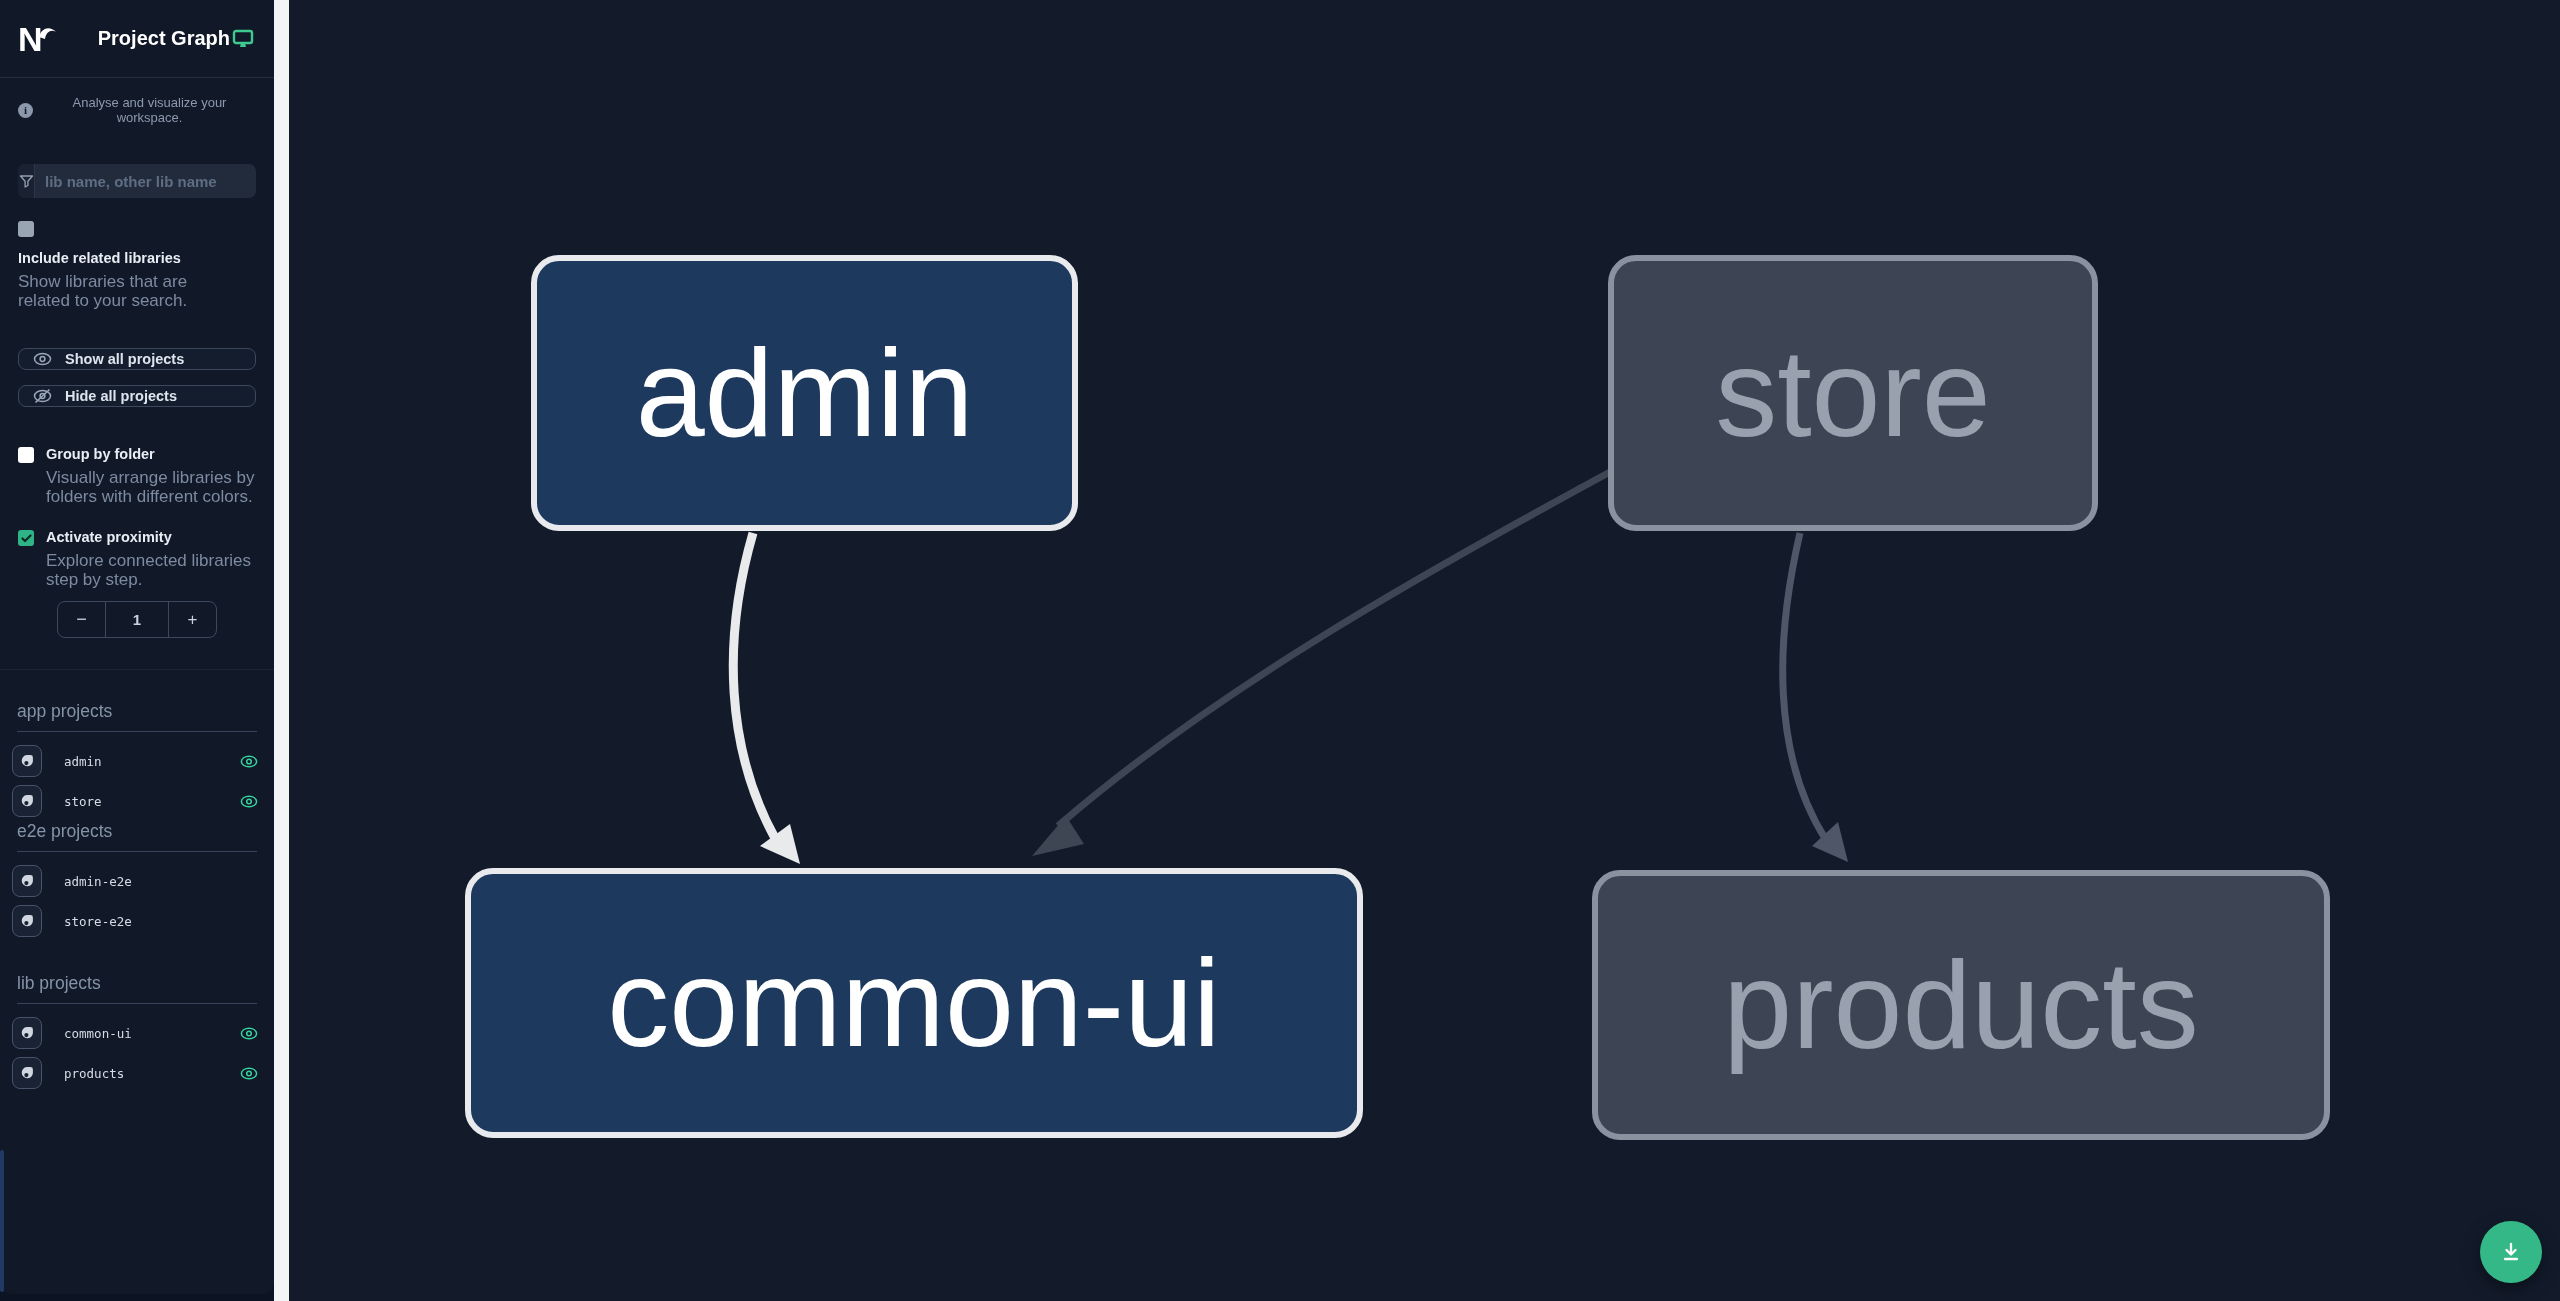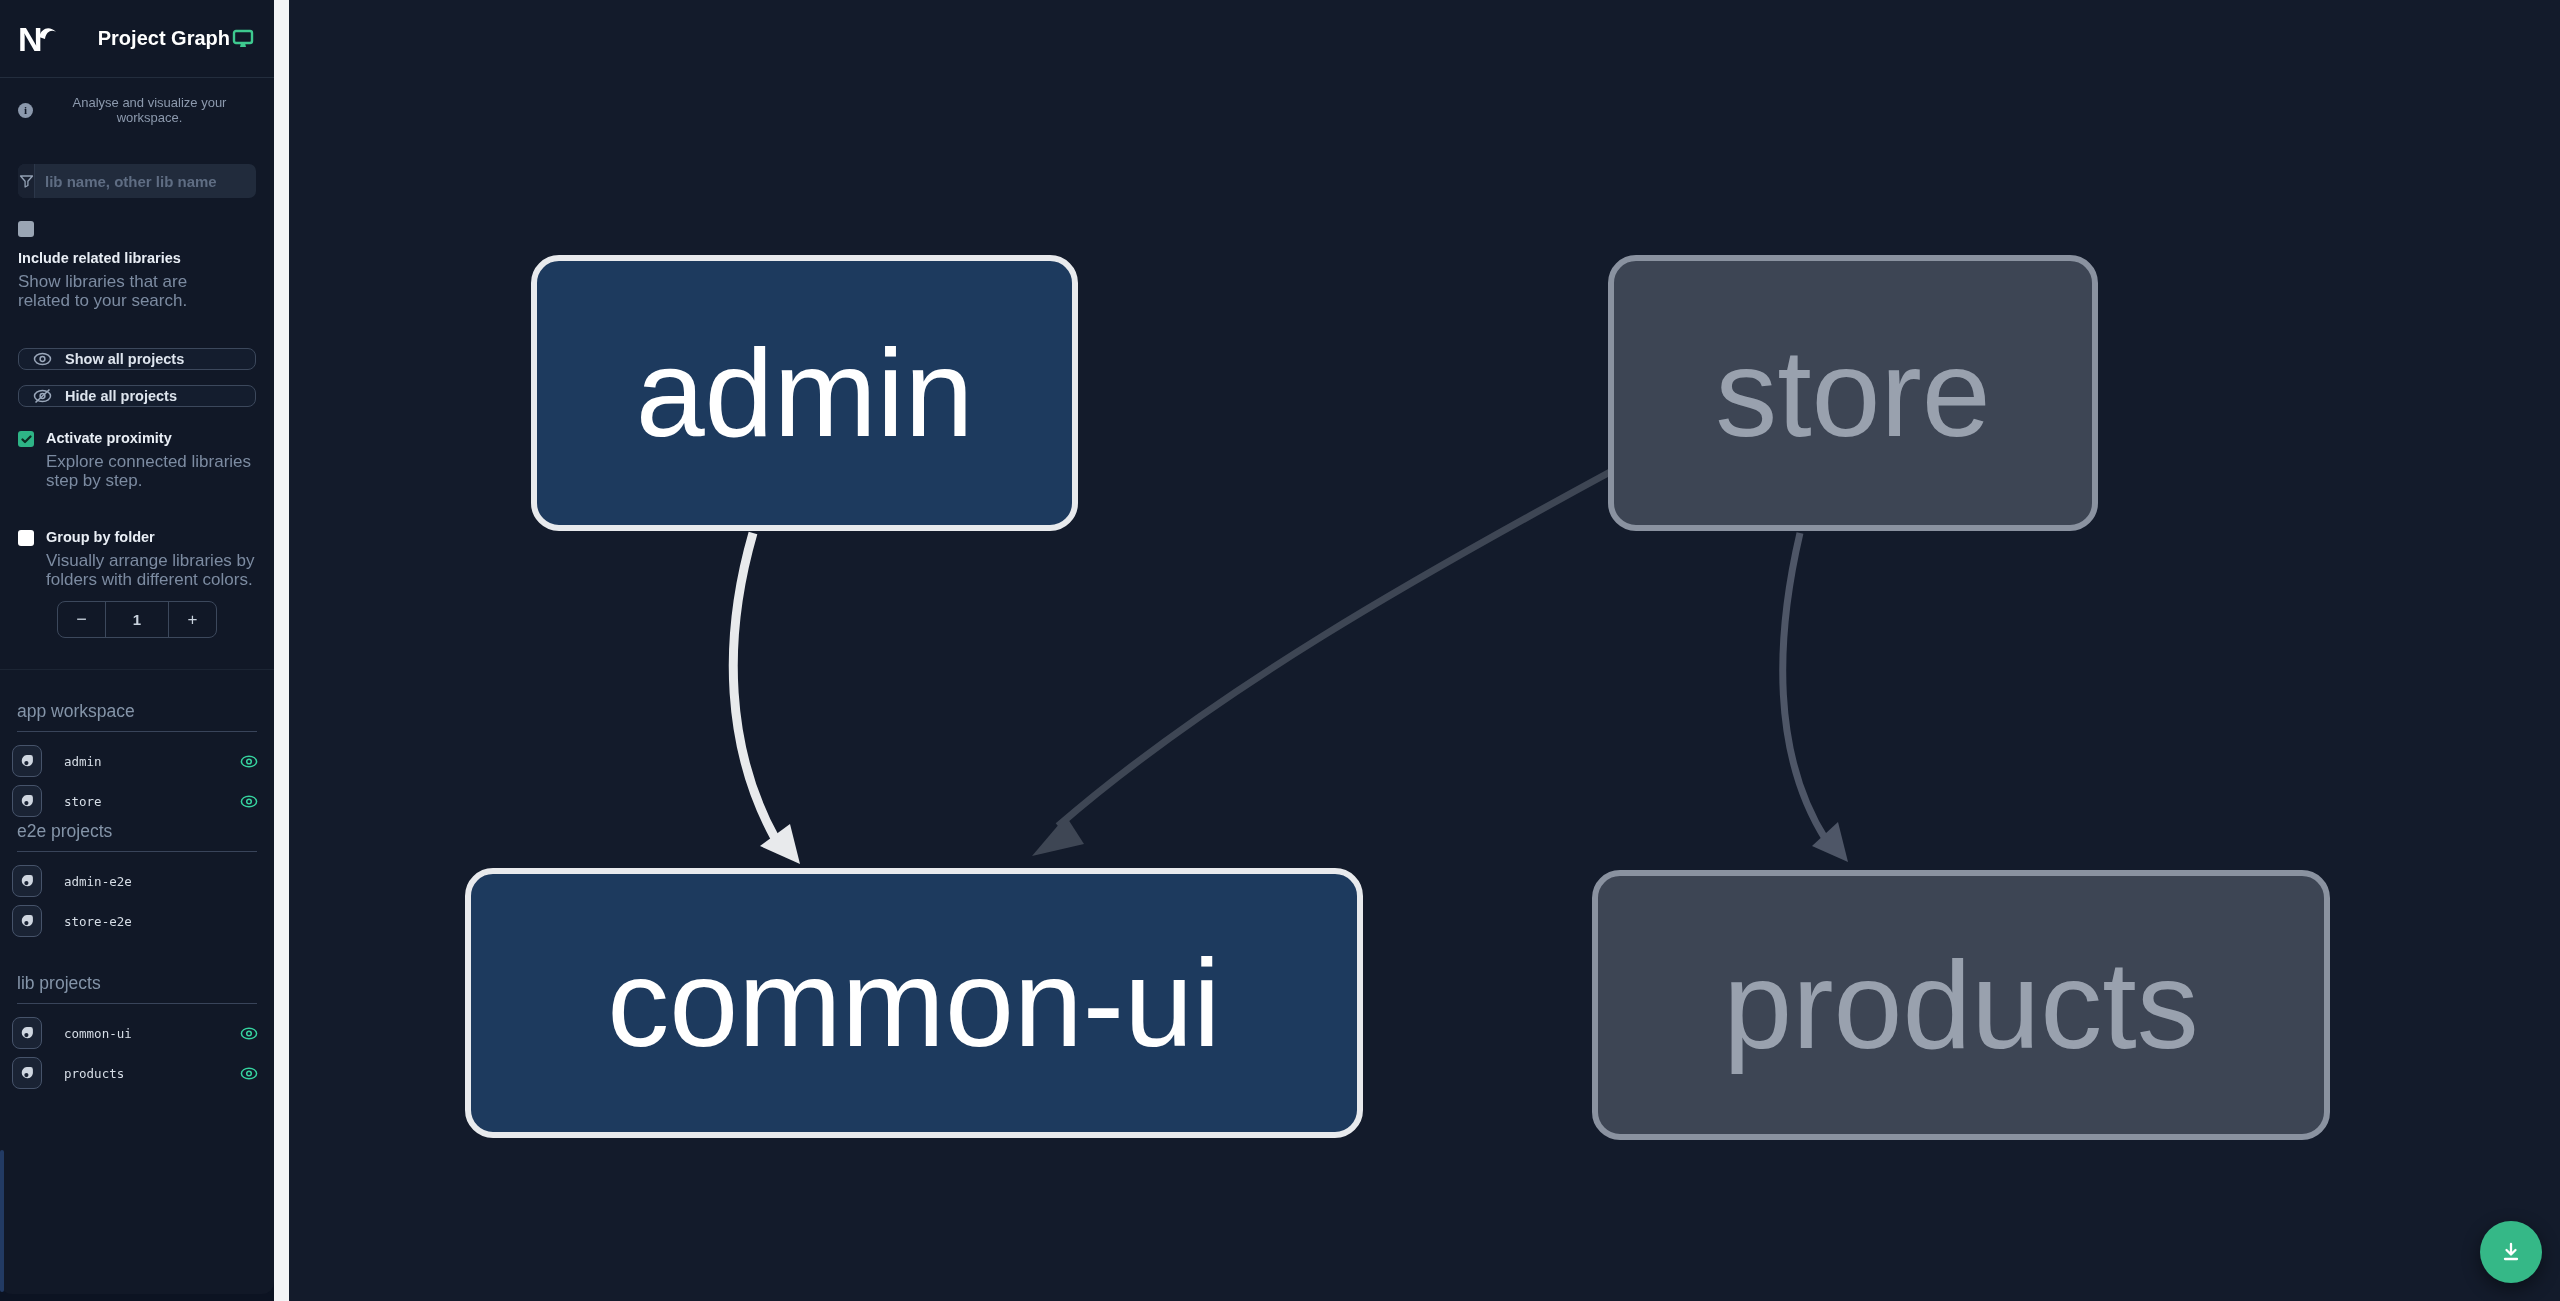--- a/index.html
+++ b/index.html
@@ -158,49 +158,49 @@
 
     <div class="sb-btn mt-hide">
       <svg width="19" height="16" viewBox="0 0 19 16">
         <ellipse cx="9.5" cy="8" rx="8" ry="5.6" fill="none" stroke="#9aa7ba" stroke-width="1.5"></ellipse>
         <circle cx="9.5" cy="8" r="2.4" fill="none" stroke="#9aa7ba" stroke-width="1.5"></circle>
         <line x1="2.5" y1="14.5" x2="16.5" y2="1.5" stroke="#9aa7ba" stroke-width="1.6"></line>
       </svg>
       <span>Hide all projects</span>
     </div>
 
-    <div class="opt mt-prox">
-      <span class="cb green">
-        <svg width="11" height="9" viewBox="0 0 11 9">
-          <path d="M1.5 4.5 L4 7 L9.5 1.5" fill="none" stroke="#0d2b22" stroke-width="2.2" stroke-linecap="round" stroke-linejoin="round"></path>
-        </svg>
-      </span>
-      <div>
-        <div class="opt-label">Activate proximity</div>
-        <div class="opt-desc">Explore connected libraries step by step.</div>
-      </div>
-    </div>
-
     <div class="opt mt-group">
       <span class="cb white"></span>
       <div>
         <div class="opt-label">Group by folder</div>
         <div class="opt-desc">Visually arrange libraries by folders with different colors.</div>
       </div>
     </div>
 
+    <div class="opt mt-prox">
+      <span class="cb green">
+        <svg width="11" height="9" viewBox="0 0 11 9">
+          <path d="M1.5 4.5 L4 7 L9.5 1.5" fill="none" stroke="#0d2b22" stroke-width="2.2" stroke-linecap="round" stroke-linejoin="round"></path>
+        </svg>
+      </span>
+      <div>
+        <div class="opt-label">Activate proximity</div>
+        <div class="opt-desc">Explore connected libraries step by step.</div>
+      </div>
+    </div>
+
     <div class="stepper">
       <div class="step-dec">−</div>
       <div class="step-val">1</div>
       <div class="step-inc">+</div>
     </div>
 
     <hr class="sb-divider">
 
-    <h3 class="grp-header gh-app">app workspace</h3>
+    <h3 class="grp-header gh-app">app projects</h3>
 
     <div class="proj-row first">
       <div class="proj-icon-btn">
         <svg width="16" height="16" viewBox="0 0 16 16">
           <path fill-rule="evenodd" fill="#cfd6e0" d="M13.9 4.5 a2.4 2.4 0 0 0 -2.4 -2.4 h-3.8 a5.6 5.6 0 1 0 6.2 6.2 Z
                M7.4 12.2 a2.1 2.1 0 1 1 0 -4.2 a2.1 2.1 0 0 1 0 4.2 Z"></path>
         </svg>
       </div>
       <span class="proj-label">admin</span>
       <div class="eye-btn">

